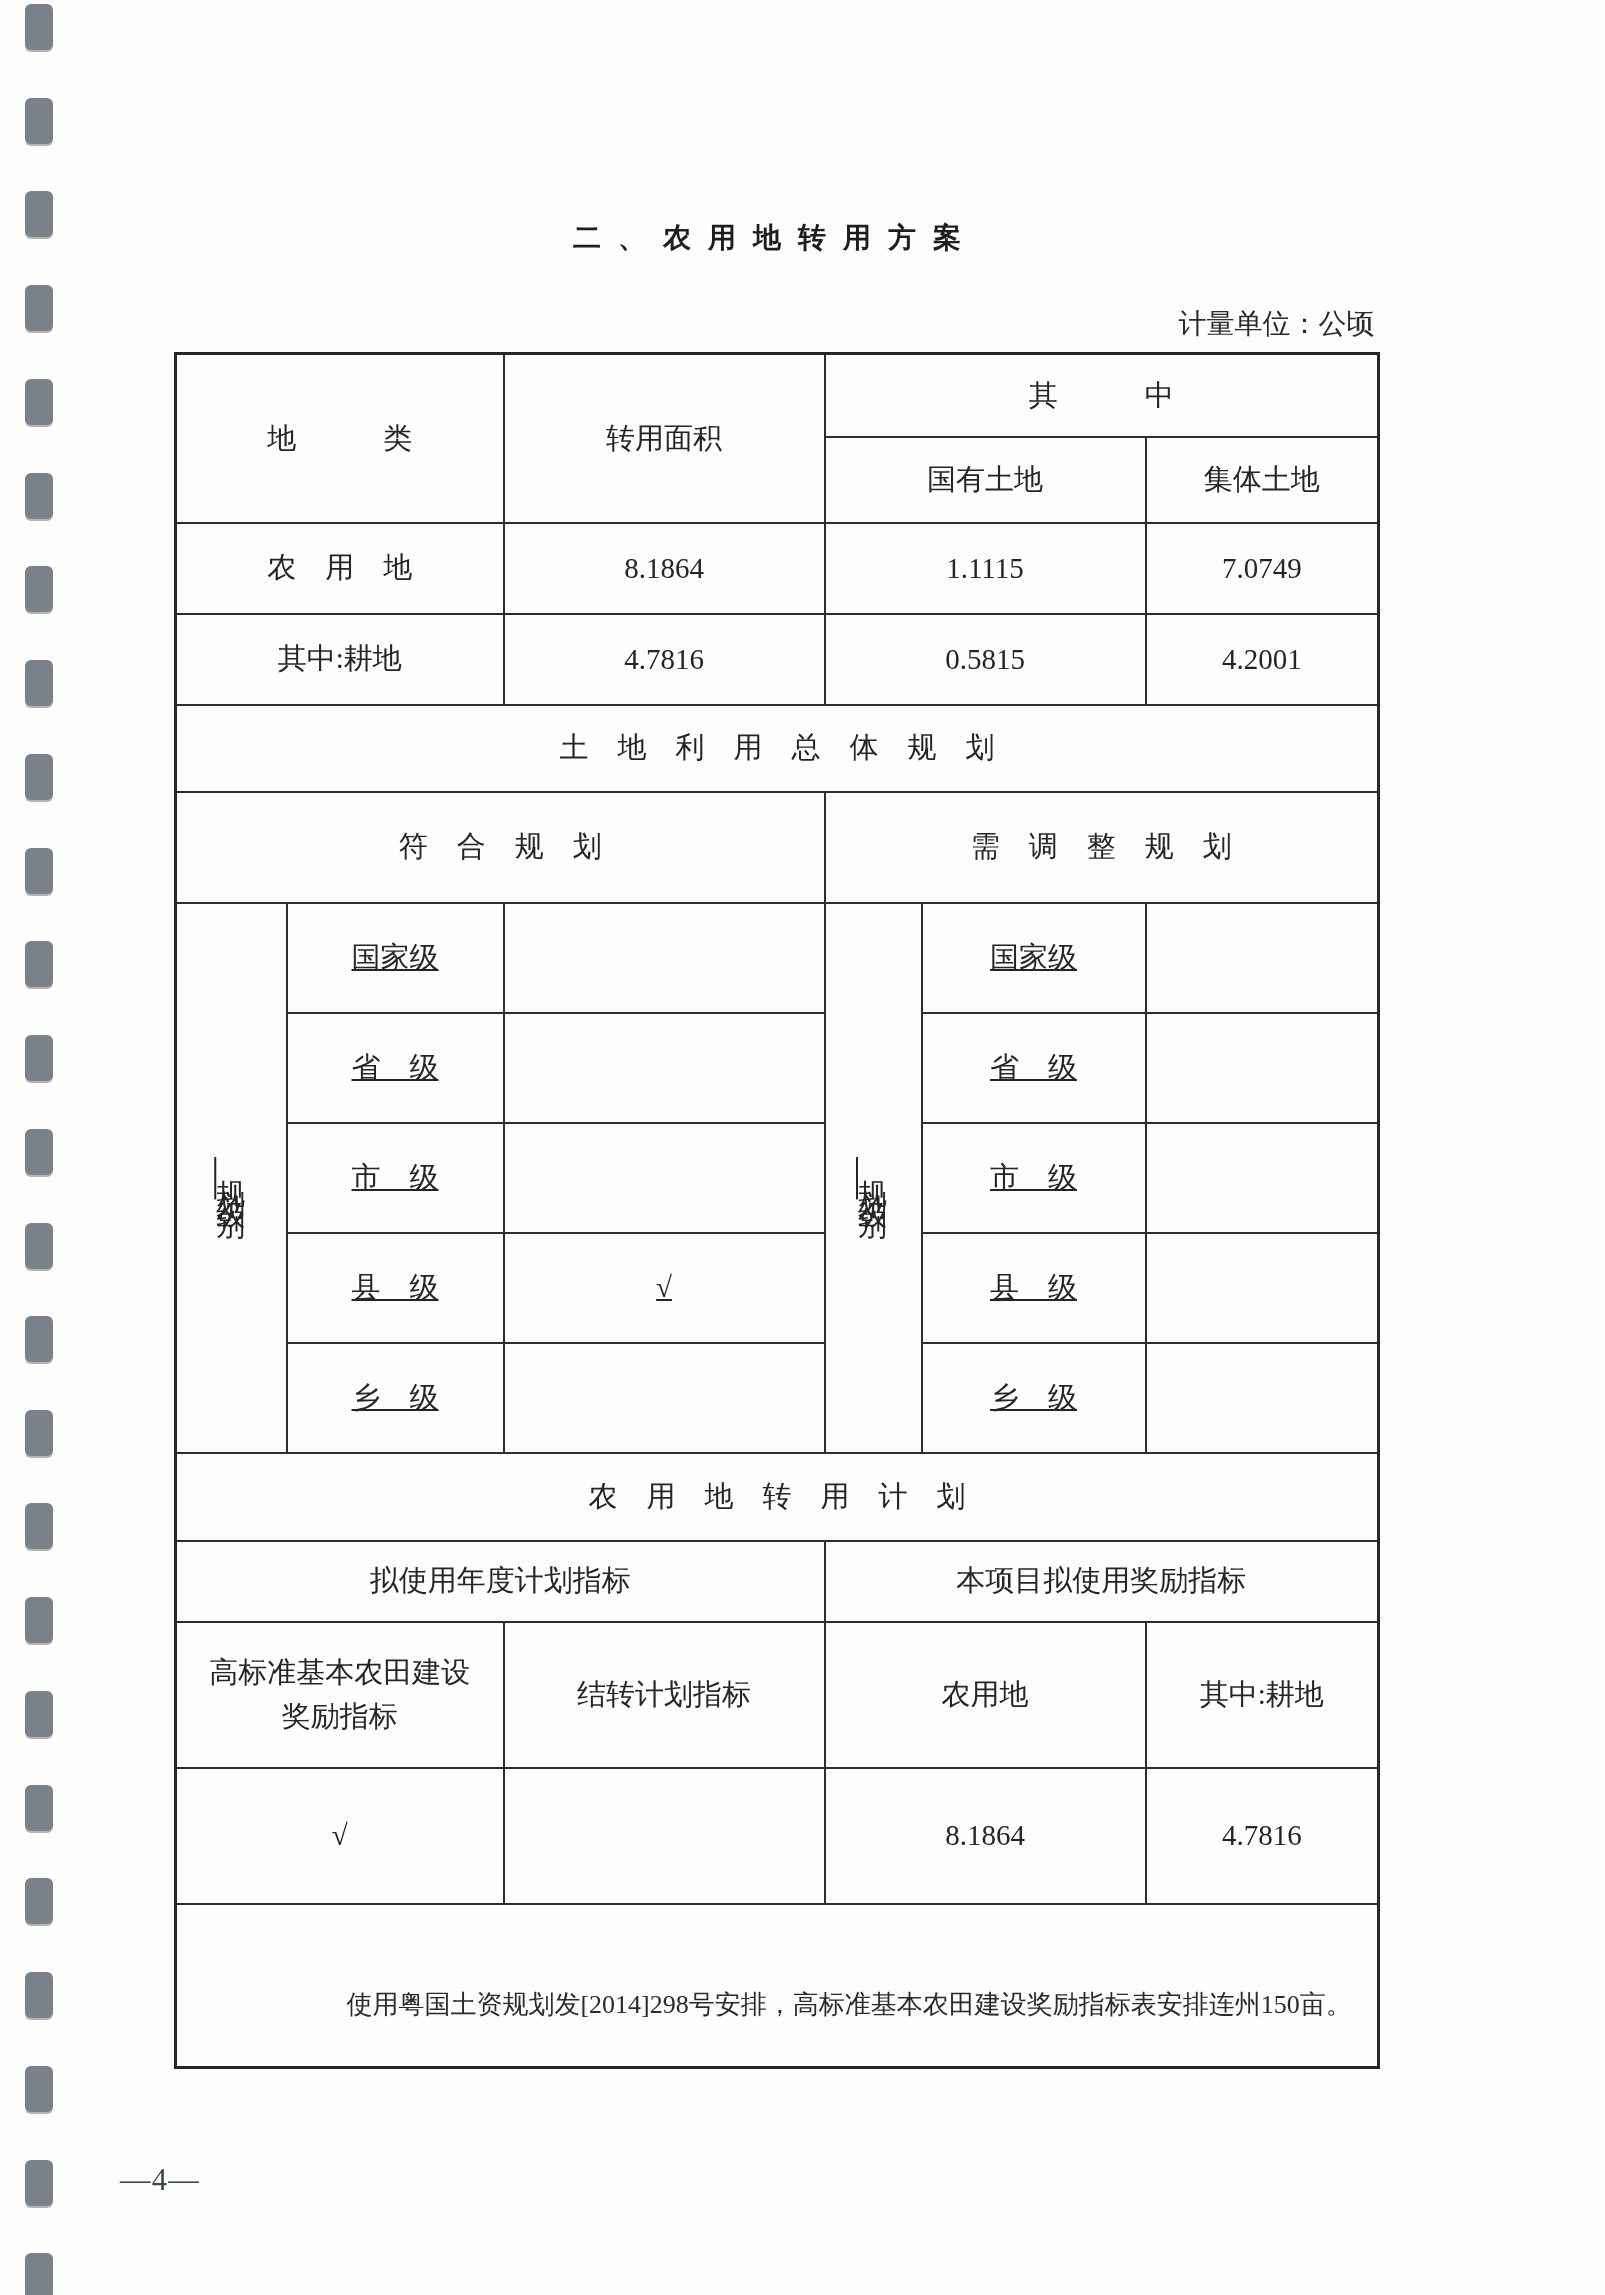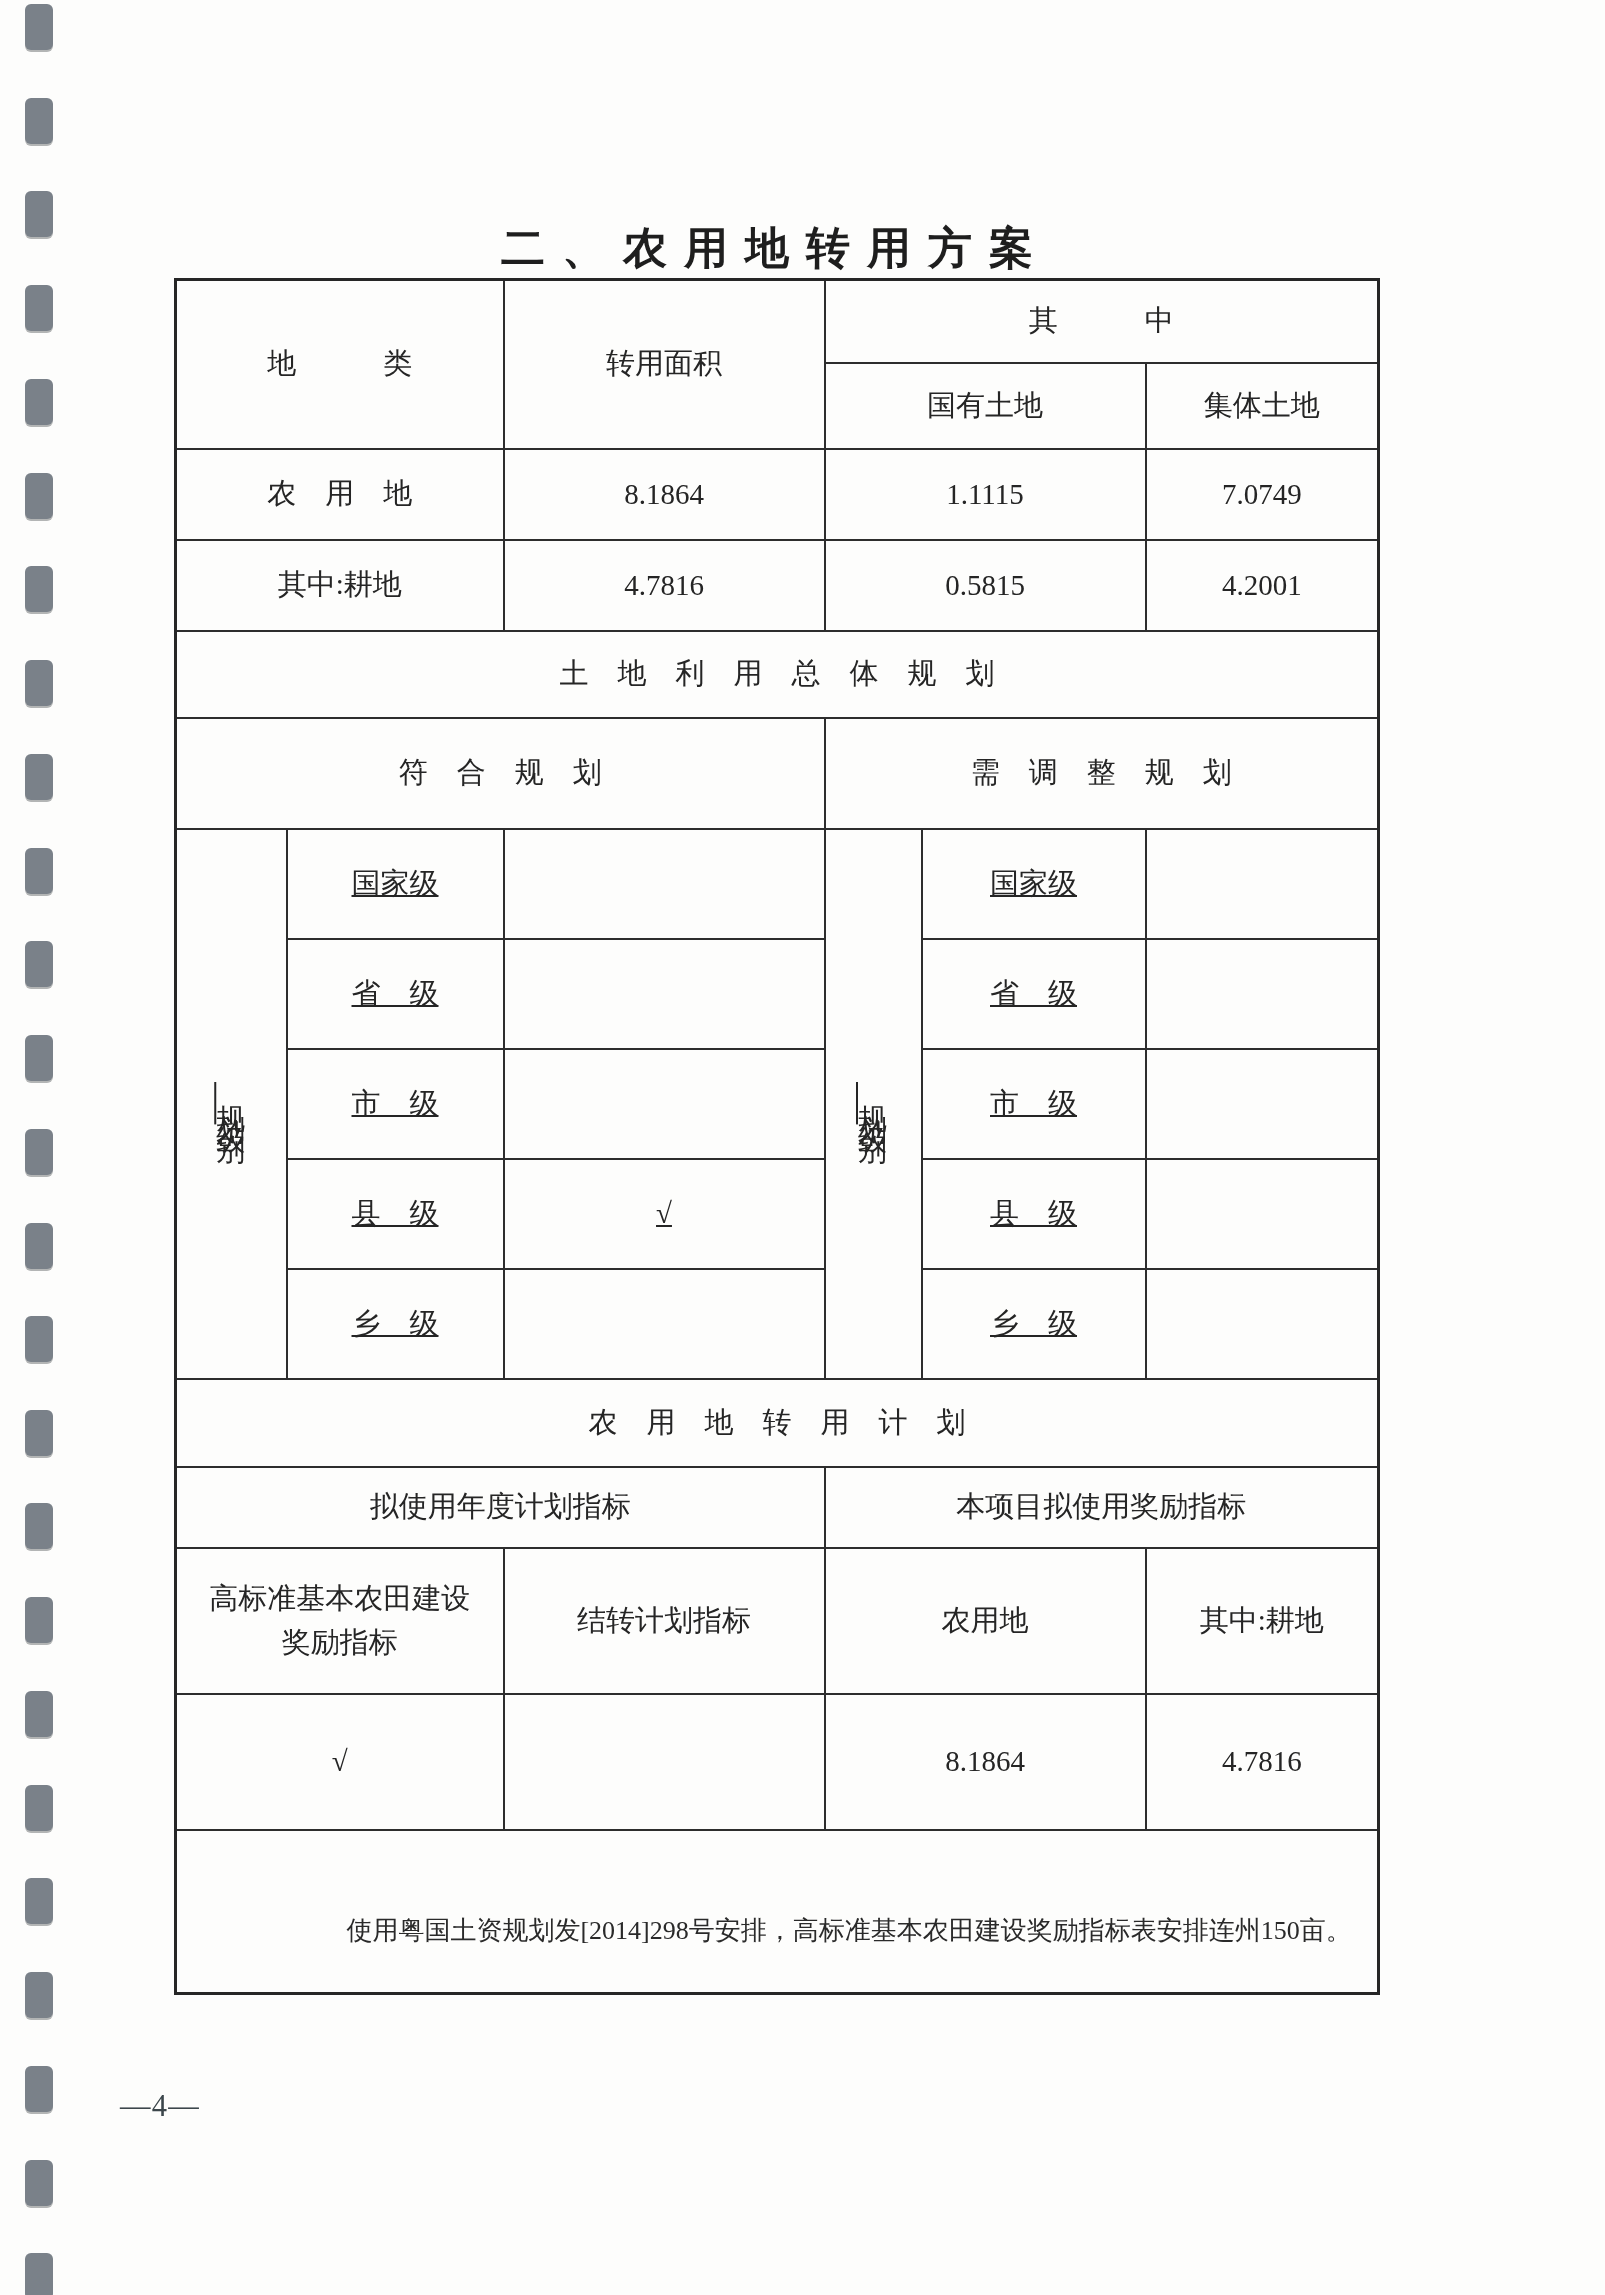--- a/index.html
+++ b/index.html
@@ -19,21 +19,21 @@
   .mark {
     position:absolute; left:25px; width:28px; height:46px;
     background:#7a8189; border-radius:6px;
     box-shadow:0 2px 0 rgba(40,45,50,.35);
   }
 
   .content { position:absolute; left:174px; top:0; width:1203px; }
 
   .title {
     margin:219px 0 0 0;
-    font-size:44px; font-weight:bold;
+    font-size:28px; font-weight:bold;
     letter-spacing:17px; text-align:center;
     color:#1e1e1e;
   }
   .unit {
     margin-top:48px; margin-bottom:9.3px;
     text-align:right; font-size:28px; color:#2a2a2a;
     padding-right:2.6px;
   }
 
   table.form {
@@ -108,20 +108,21 @@
       <div class="mark" style="top: 1972px;"></div>
       <div class="mark" style="top: 2066px;"></div>
       <div class="mark" style="top: 2160px;"></div>
       <div class="mark" style="top: 2253px;"></div>
     </div>
 
   <div class="content">
 
     <h1 class="title">二、农用地转用方案</h1>
 
+    <div class="unit">计量单位：公顷</div>
 
     <table class="form">
       <colgroup>
         <col style="width:111px">
           <col style="width:217px">
           <col style="width:321px">
         <col style="width:97px">
           <col style="width:224px">
           <col style="width:233px">
       </colgroup>

